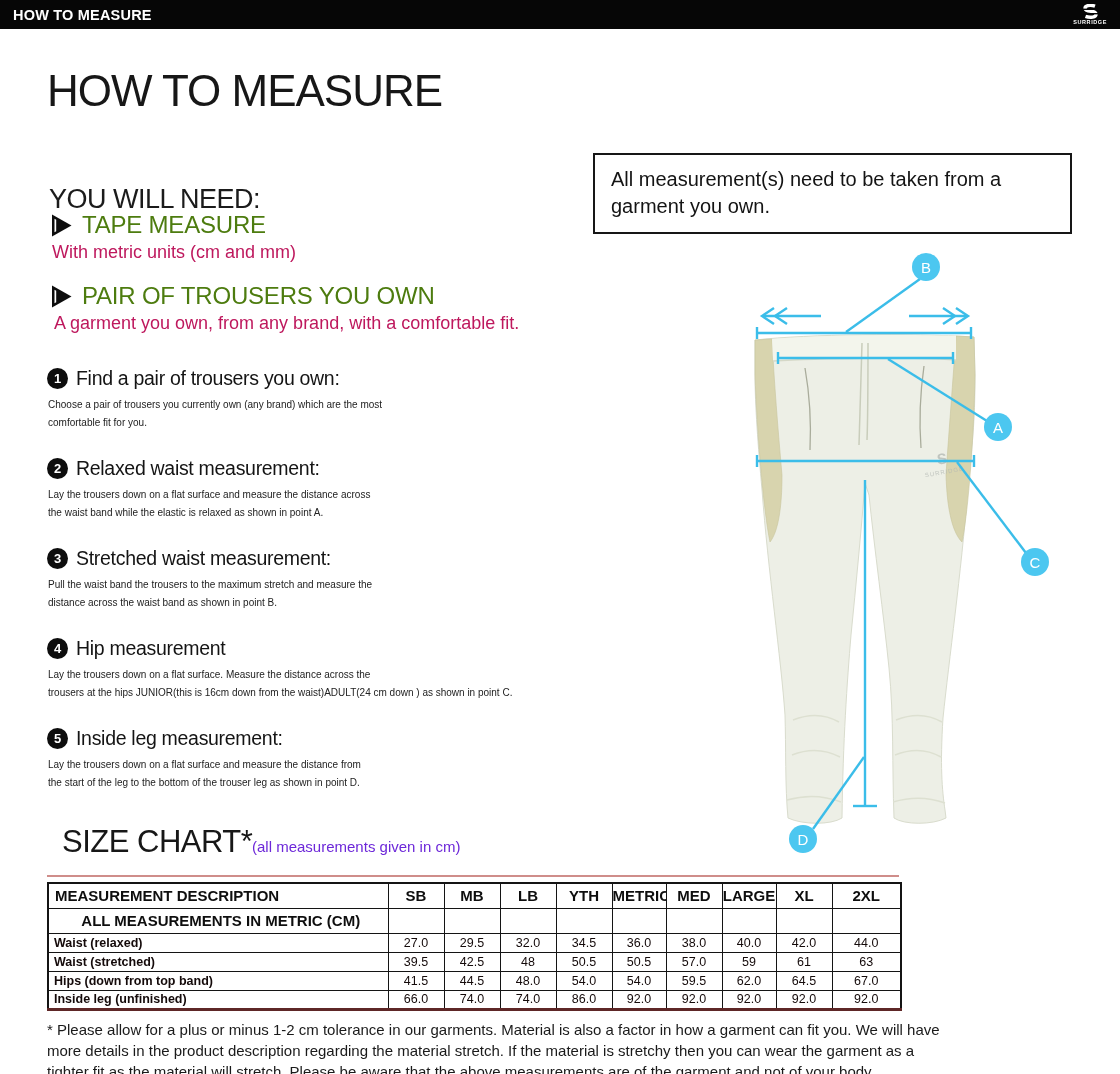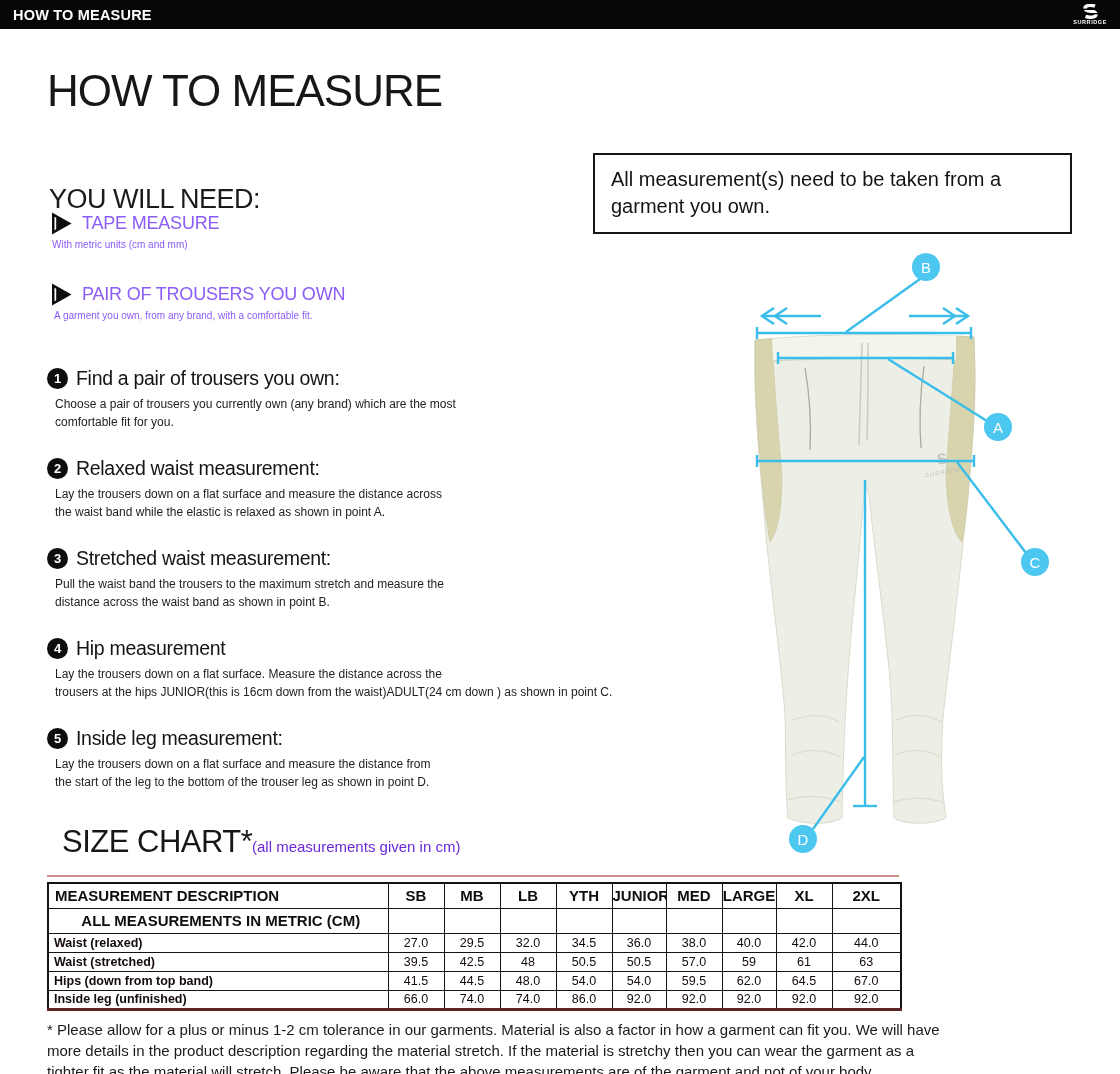--- a/index.html
+++ b/index.html
@@ -19,32 +19,32 @@
   .h2 { position:absolute; left:49px; top:148px; font-size:27px; letter-spacing:-.5px; color:#1b1b1b;margin-top:36px; }
 
   
   .notice { position:absolute; left:593px; top:153px; width:479px; height:81px;
             border:2px solid #161616; padding:11px 16px; font-size:20px; line-height:27px;
             white-space:pre-line; color:#141414; }
 
   
   .need { position:absolute; left:50px; }
   .need-head { display:flex; align-items:center; gap:9px; }
-  .need-label { font-size:18px; letter-spacing:-.2px; color:#8b5cf6; }
-  .need-desc { font-size:10px; margin-top:3px; color:#8b5cf6; }
+  .need-label { font-size:24px; letter-spacing:-.2px; color:#4d7c0f; }
+  .need-desc { font-size:18px; margin-top:3px; color:#be185d; }
   #need-0 { top:211px; } #need-1 { top:282px; }
   #need-0 .need-desc { margin-left:2px; } #need-1 .need-desc { margin-left:4px; }
 
   
   .step { position:absolute; left:47px; }
   .step-head { display:flex; align-items:center; gap:8px; }
   .badge { width:21px; height:21px; border-radius:50%; background:#0d0d0d; color:#fff;
            font-size:13px; font-weight:bold; display:flex; align-items:center; justify-content:center; }
   .step-title { font-size:19.5px; letter-spacing:-.3px; color:#141414; }
-  .step-body { margin-top:6px; margin-left:8px; font-size:12px; line-height:17.5px;
+  .step-body { margin-top:6px; margin-left:1px; font-size:10px; line-height:17.5px;
                white-space:pre-line; color:#222; width:520px; }
   #step-0 { top:367px; } #step-1 { top:457px; } #step-2 { top:547px; }
   #step-3 { top:637px; } #step-4 { top:727px; }
   #step-3 .step-body { width:700px; }
 
   
   .figure { position:absolute; left:690px; top:240px; width:430px; height:630px; }
 
   
   .h3 { position:absolute; left:62px; top:824px; font-size:31px; letter-spacing:-.5px; color:#171717; }
@@ -245,21 +245,21 @@
       <col style="width:56px">
         <col style="width:69px">
     </colgroup>
     <thead>
       <tr>
         <th class="desc">MEASUREMENT DESCRIPTION</th>
         <th>SB</th>
         <th>MB</th>
         <th>LB</th>
         <th>YTH</th>
-        <th>JUNIOR</th>
+        <th>METRIC</th>
         <th>MED</th>
         <th>LARGE</th>
         <th>XL</th>
         <th>2XL</th>
       </tr>
       <tr class="metric-row">
         <th>ALL MEASUREMENTS IN METRIC (CM)</th>
         <td></td>
           <td></td>
         <td></td>

